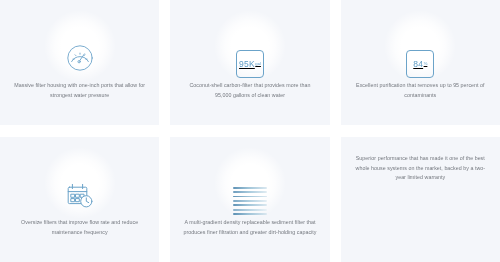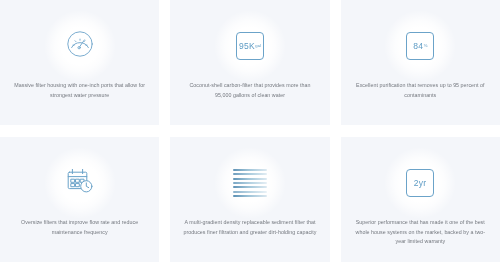--- a/index.html
+++ b/index.html
@@ -25,22 +25,23 @@
     flex-direction:column;
     align-items:center;
     justify-content:flex-start;
     overflow:hidden;
     box-sizing:border-box;
     padding-top:14px;
   }
   .icon-wrap{
     position:relative;
     width:74px;height:64px;
-    display:flex;align-items:center;justify-content:center;
+    display:flex;align-items:flex-end;justify-content:center;
     flex:none;
+    text-decoration:underline;
   }
   .icon-glow{
     position:absolute;left:50%;top:50%;
     transform:translate(-50%,-50%);
     width:72px;height:72px;border-radius:50%;
     background:radial-gradient(circle closest-side,#ffffff 0%,#ffffff 52%,rgba(255,255,255,0.75) 70%,rgba(255,255,255,0) 100%);
   }
   .icon-art{position:relative;z-index:2;display:block;}
   .caption{
     width:100%;
@@ -160,23 +161,16 @@
         <div class="bar" style="background:linear-gradient(90deg,#79a6c4 0%,#b3d1e1 50%,#e6eff5 100%);"></div>
         <div class="bar" style="background:linear-gradient(90deg,#5f92b5 0%,#9fc4d8 45%,#dce9f1 100%);"></div>
         <div class="bar" style="background:linear-gradient(90deg,#87afca 0%,#bdd7e5 52%,#eaf2f7 100%);"></div>
         <div class="bar" style="background:linear-gradient(90deg,#5a8fb3 0%,#9cc2d7 45%,#dbe8f0 100%);"></div>
       </div>
     </div>
     <div class="caption">A multi-gradient density replaceable sediment filter that produces finer filtration and greater dirt-holding capacity</div>
   </div>
 
   <div class="card">
-    <div class="icon-wrap">
-      <div class="icon-glow"></div>
-      <div class="icon-art num-box">
-        <span class="num-txt">2yr</span>
-          <span class="num-sup"></span>
-      </div>
-    </div>
     <div class="caption">Superior performance that has made it one of the best whole house systems on the market, backed by a two-year limited warranty</div>
   </div>
 
 </div>
 
 </body></html>

